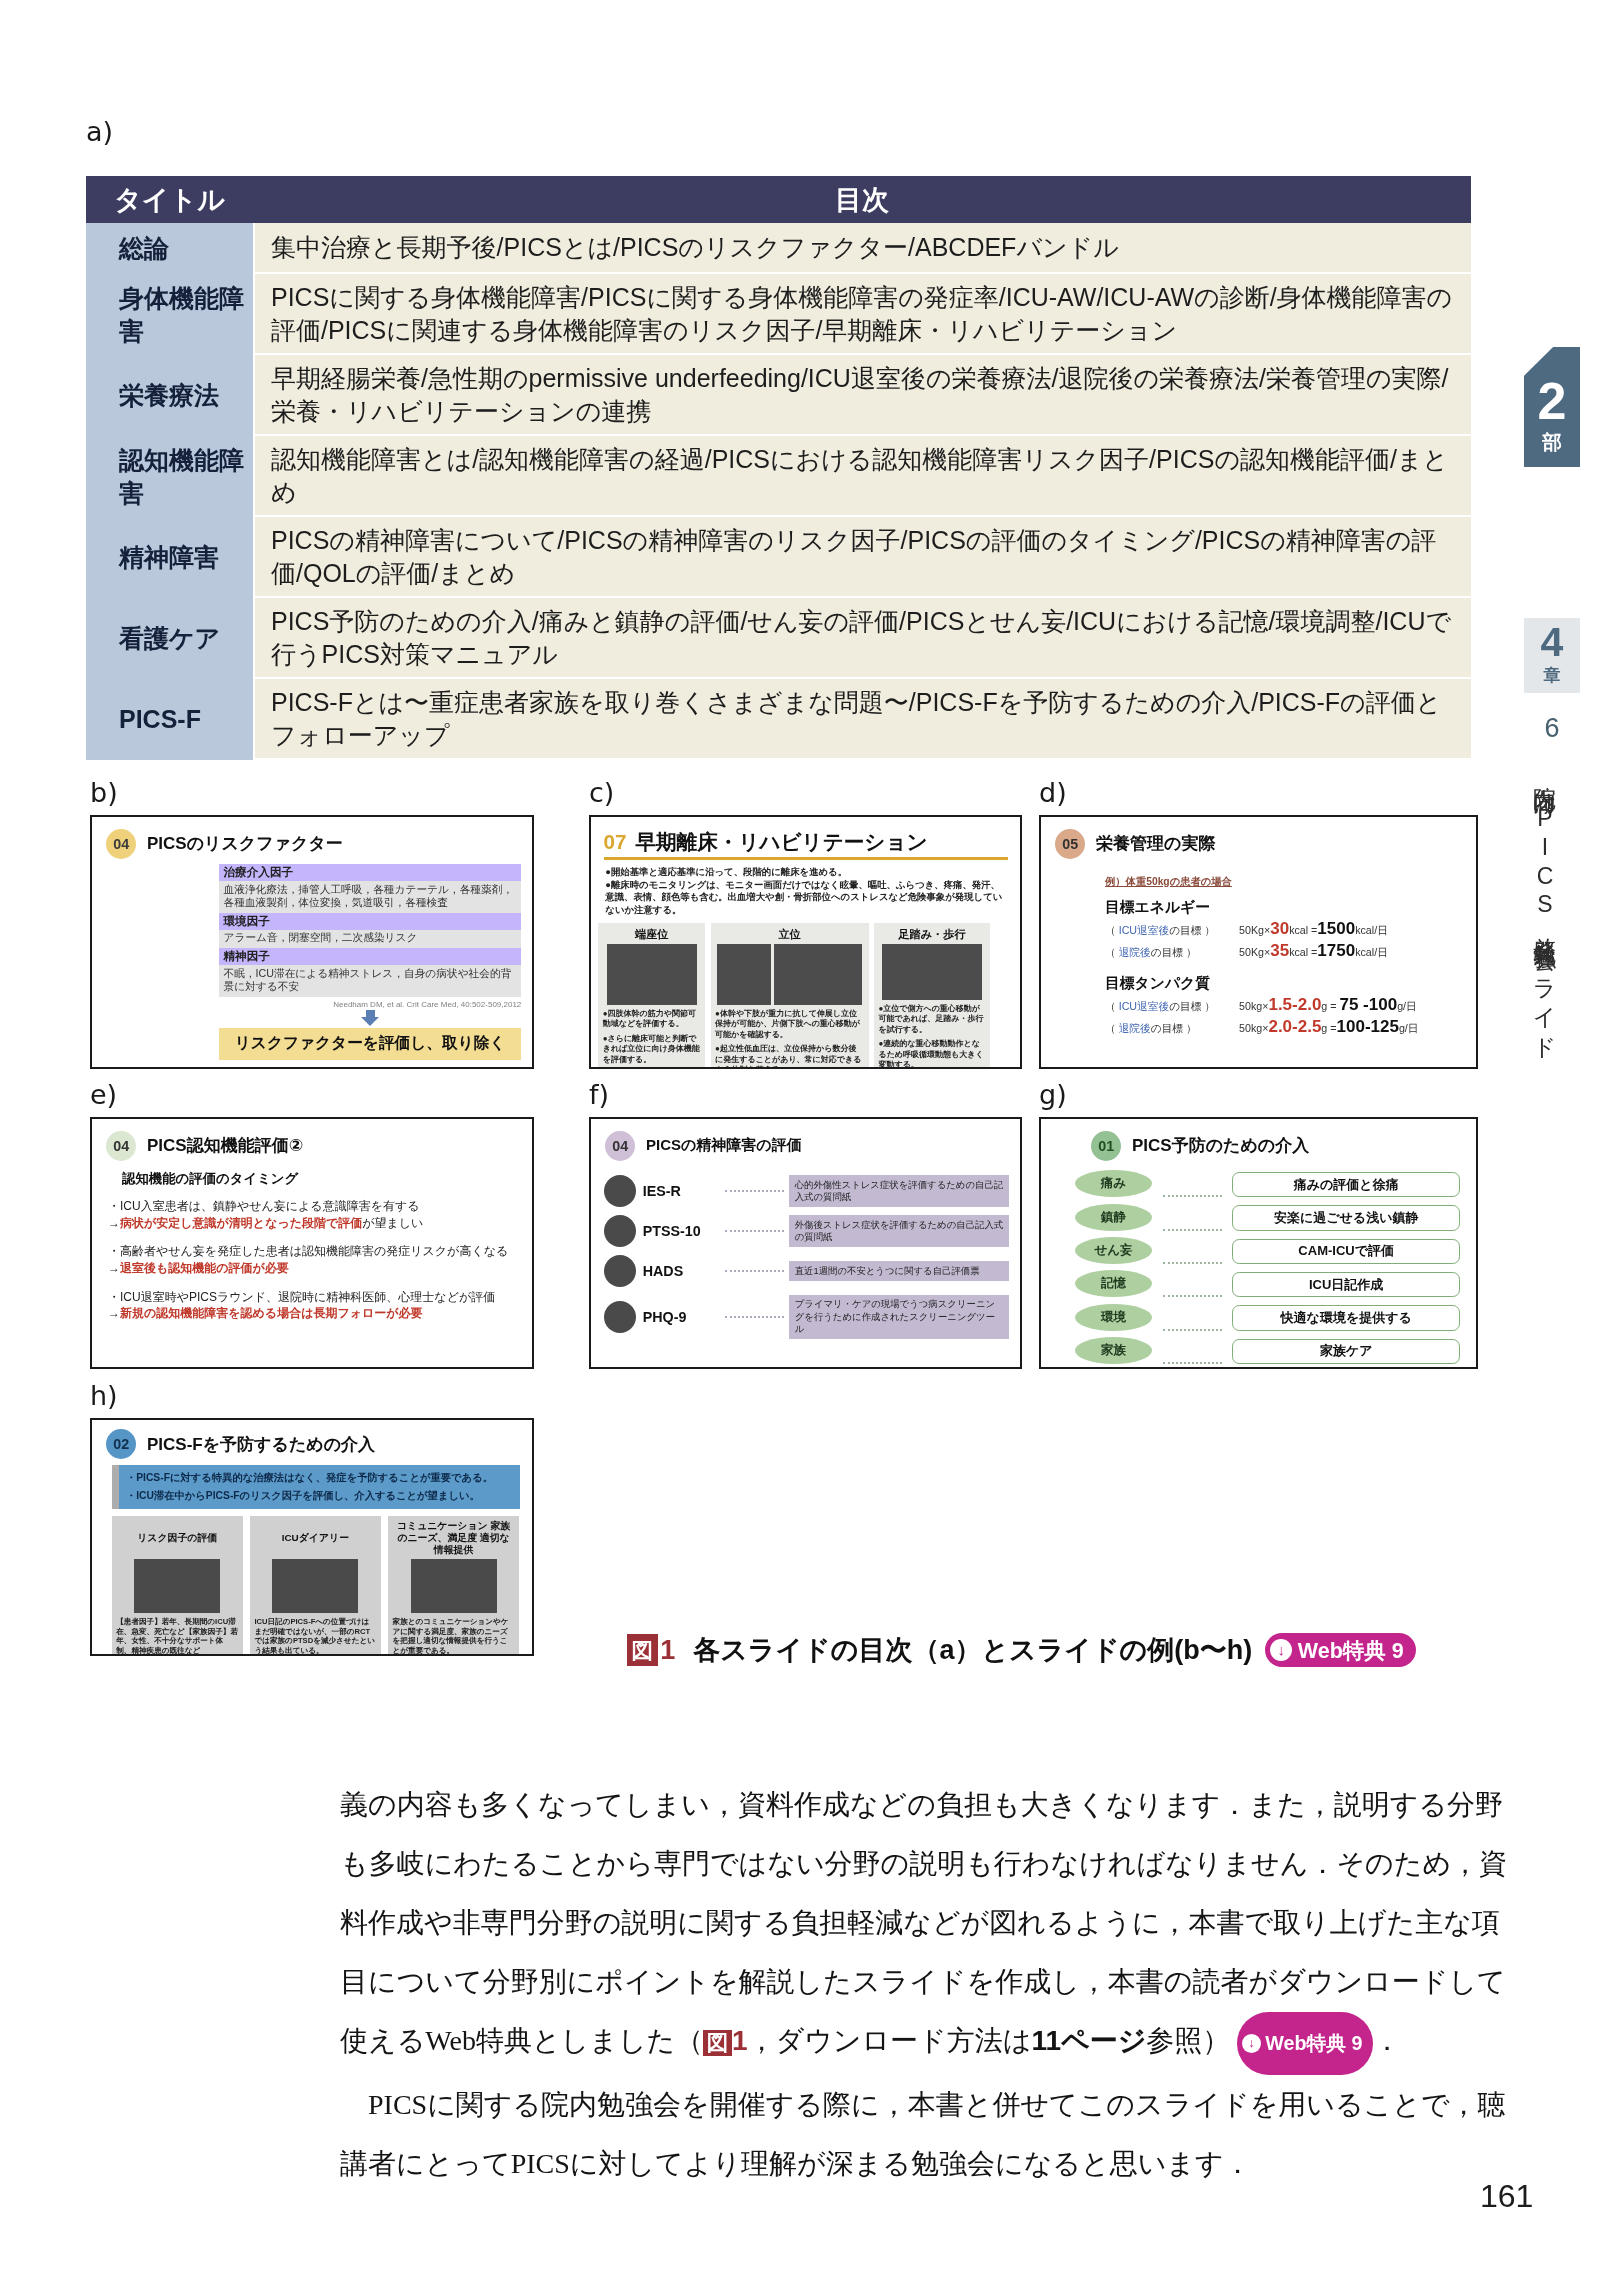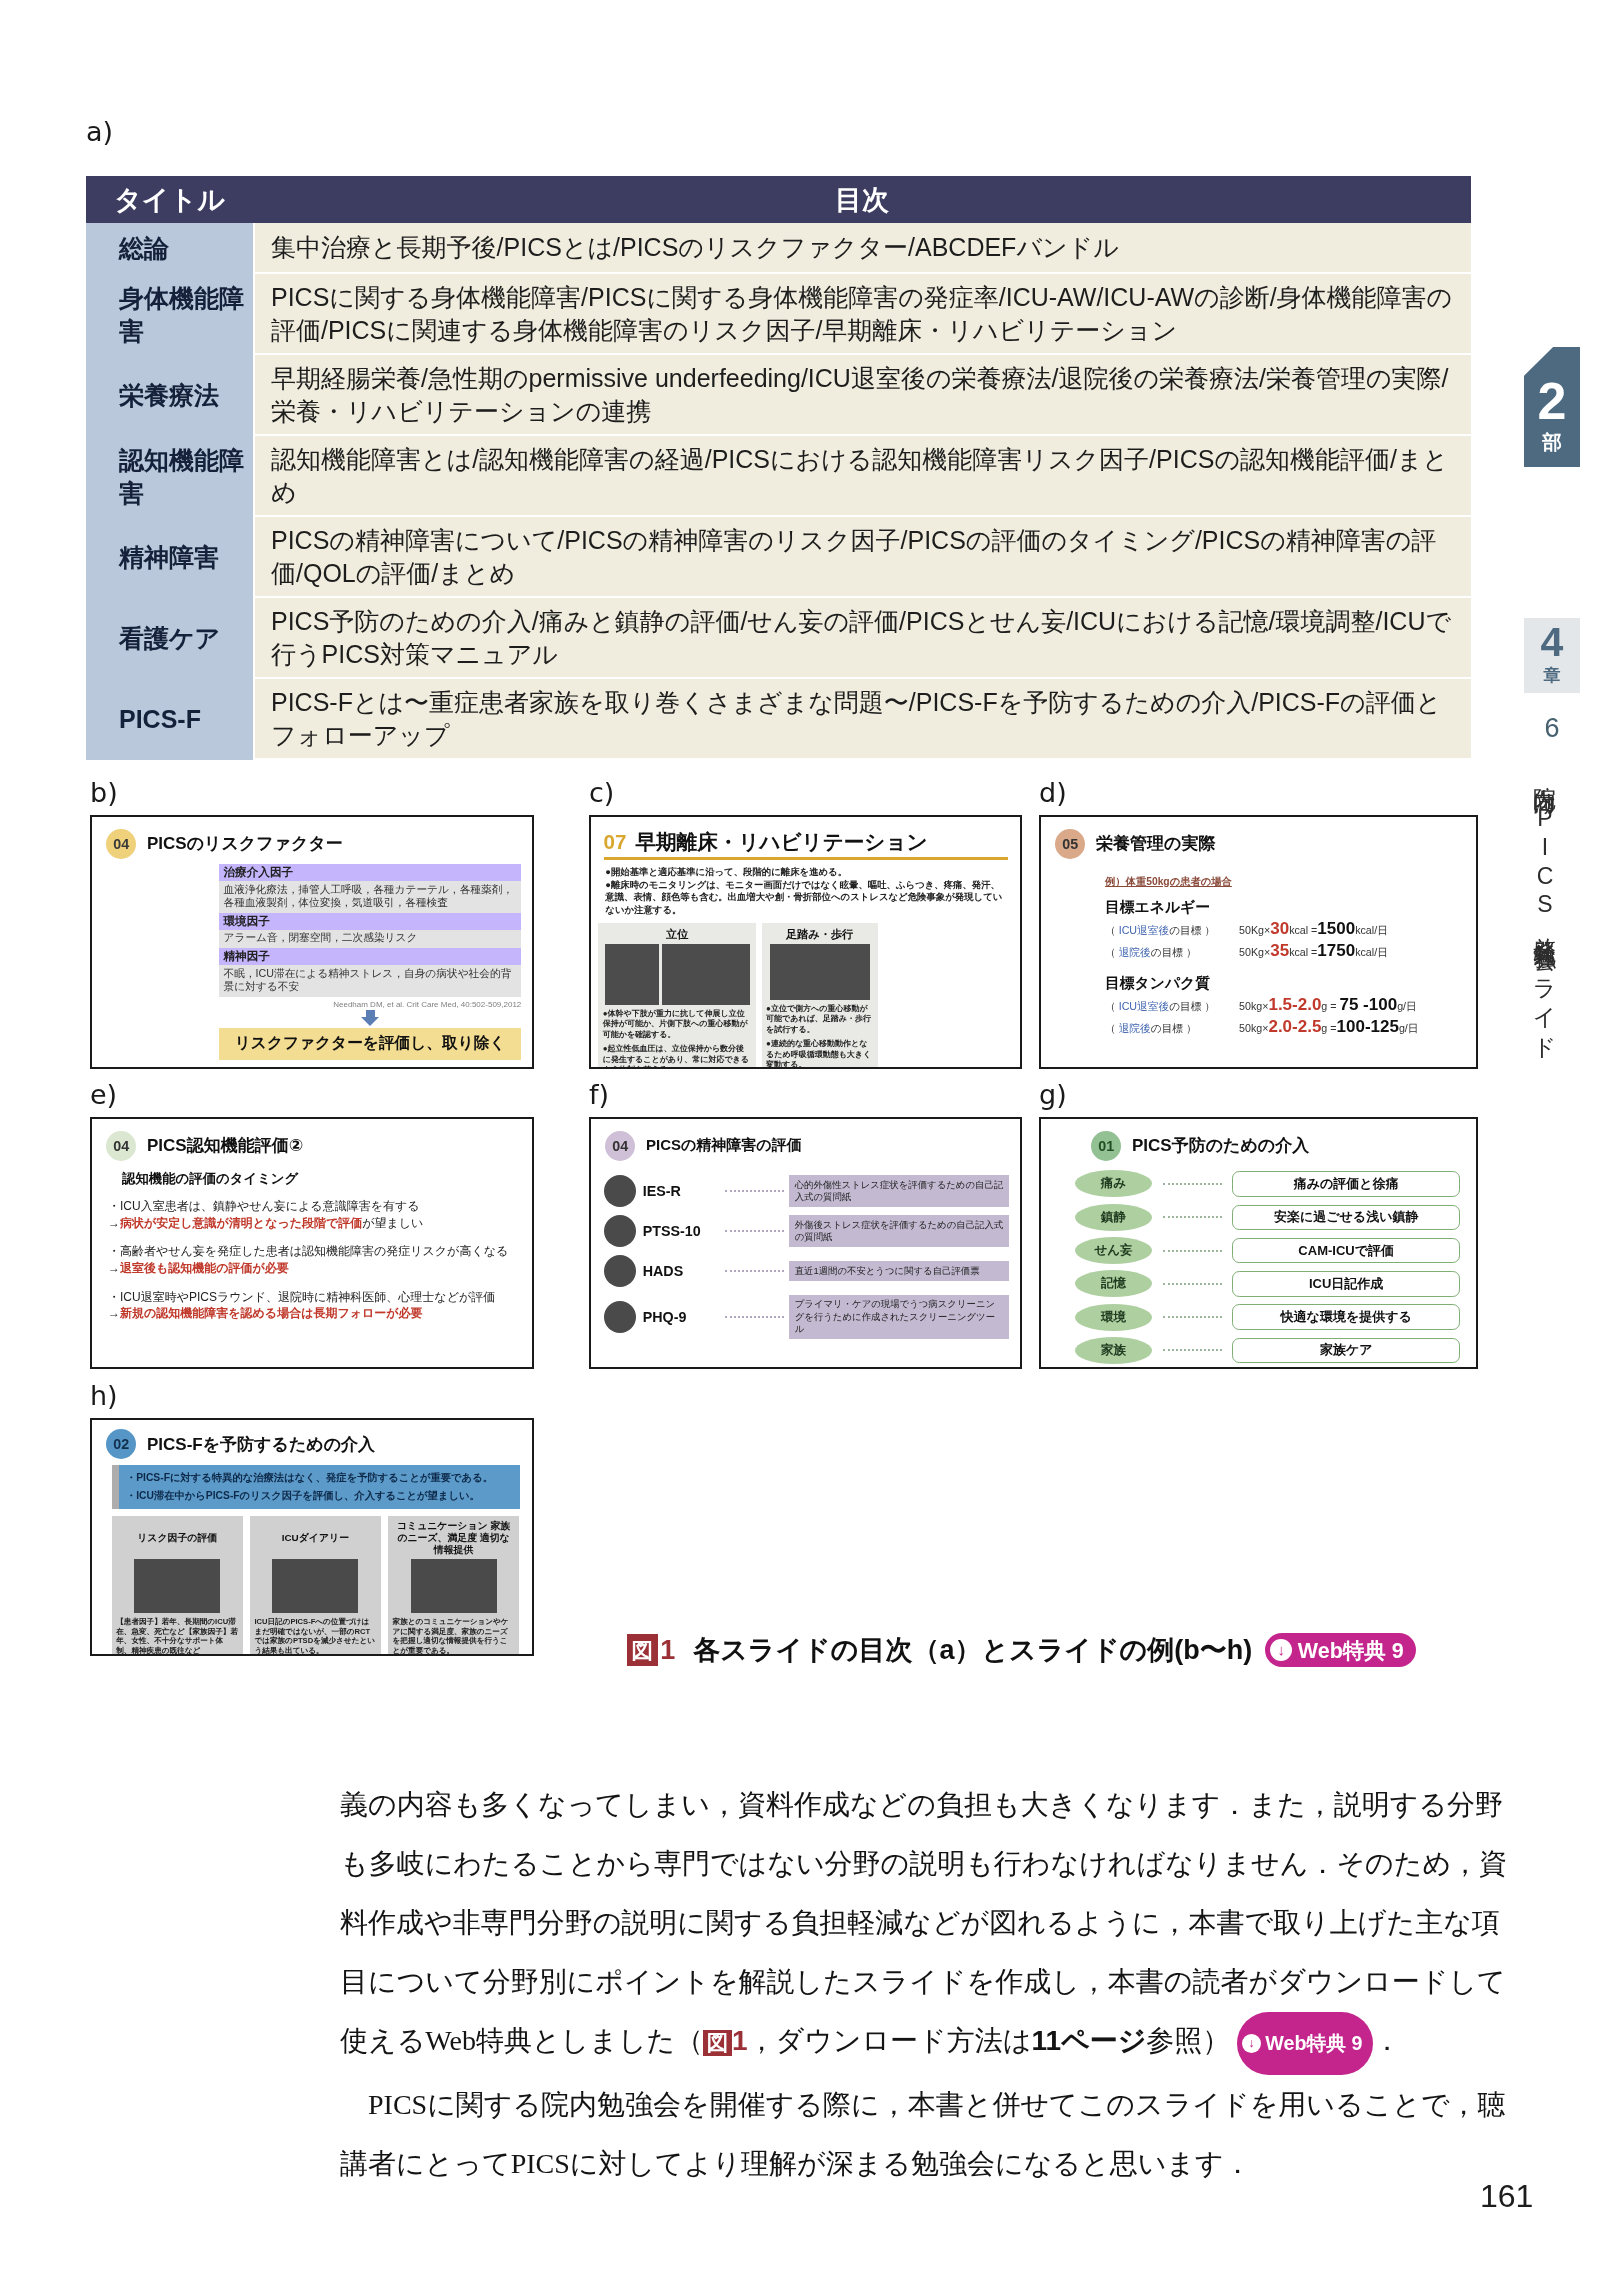--- a/index.html
+++ b/index.html
@@ -72,21 +72,21 @@
   .f-rows { margin:14.3px 10.7px 0 12.5px; }
   .f-row { display:flex; align-items:center; margin-bottom:8px; }
   .f-dot { width:32px; height:32px; border-radius:50%; background:#4a4a4a; flex:none; }
   .f-name { font-weight:bold; font-size:14.3px; width:77px; margin-left:7.2px; color:#111; flex:none; }
   .f-lead { flex:1; border-bottom:2.7px dotted #b0a6bd; height:1.8px; margin:0 5.4px; }
   .f-desc { width:220px; background:#c3bad2; font-size:9.4px; padding:3.6px 5.4px; line-height:1.3; color:#222; flex:none; }
 
   
   .snum-g { background:#93c194; color:#234d23;margin-left:36px; }
   .g-rows { margin:9.9px 16px 0 34px; }
-  .g-row { display:flex; align-items:center; margin-bottom:6.3px; }
+  .g-row { display:flex; align-items:flex-end; margin-bottom:6.3px; }
   .g-tag { width:77px; height:27px; background:#aecfa0; border-radius:50%; display:flex; align-items:center; justify-content:center; font-weight:bold; font-size:12.5px; color:#1e3a1e; flex:none; }
   .g-lead { width:59px; border-bottom:2.7px dotted #9cb59c; height:1.8px; margin:0 10.7px; flex:none; }
   .g-box { flex:1; border:1.8px solid #7fae75; border-radius:7.2px; background:#fff; text-align:center; font-weight:bold; font-size:13px; padding:2.7px 1.8px; color:#111; }
 
   
   .snum-h { background:#5596c6; color:#12304e; }
   .h-band { margin:6.3px 12.5px 0 19.7px; background:#5b9ac9; border-left:7.2px solid #adadad; padding:3.6px 7.2px; color:#0e2a4a; font-weight:bold; font-size:10.3px; line-height:1.75; }
   .h-panels { display:flex; gap:7.2px; margin:7.2px 12.5px 0 19.7px; }
   .h-panel { background:#d0d0d0; padding:3.6px 4.5px; width:131px; }
   .h-pt { font-weight:bold; font-size:9.9px; text-align:center; line-height:1.25; margin-bottom:1.8px; min-height:38px; display:flex; align-items:center; justify-content:center; color:#111; }
@@ -189,20 +189,30 @@
   <div class="thumb" style="left:589px; top:815px; width:433px; height:254px;">
     <div class="c-head">
       <span class="c-num">07</span>
       <span class="c-title">早期離床・リハビリテーション</span>
     </div>
     <div class="c-bullets">
       <div>●開始基準と適応基準に沿って、段階的に離床を進める。</div>
       <div>●離床時のモニタリングは、モニター画面だけではなく眩暈、嘔吐、ふらつき、疼痛、発汗、意識、表情、顔色等も含む。出血増大や創・骨折部位へのストレスなど危険事象が発現していないか注意する。</div>
     </div>
     <div class="c-panels">
+      <div class="c-panel c-p1">
+        <div class="c-pt">端座位</div>
+        <div class="c-imgrow">
+            <div class="c-img c-img1"></div>
+          </div>
+        <div class="c-pb">
+          <div>●四肢体幹の筋力や関節可動域などを評価する。</div>
+          <div>●さらに離床可能と判断できれば立位に向け身体機能を評価する。</div>
+        </div>
+      </div>
       <div class="c-panel c-p2">
         <div class="c-pt">立位</div>
         <div class="c-imgrow">
           <div class="c-img c-img2a"></div>
           <div class="c-img c-img2b"></div>
         </div>
         <div class="c-pb">
           <div>●体幹や下肢が重力に抗して伸展し立位保持が可能か、片側下肢への重心移動が可能かを確認する。</div>
           <div>●起立性低血圧は、立位保持から数分後に発生することがあり、常に対応できるよう体制を整える。</div>
         </div>

